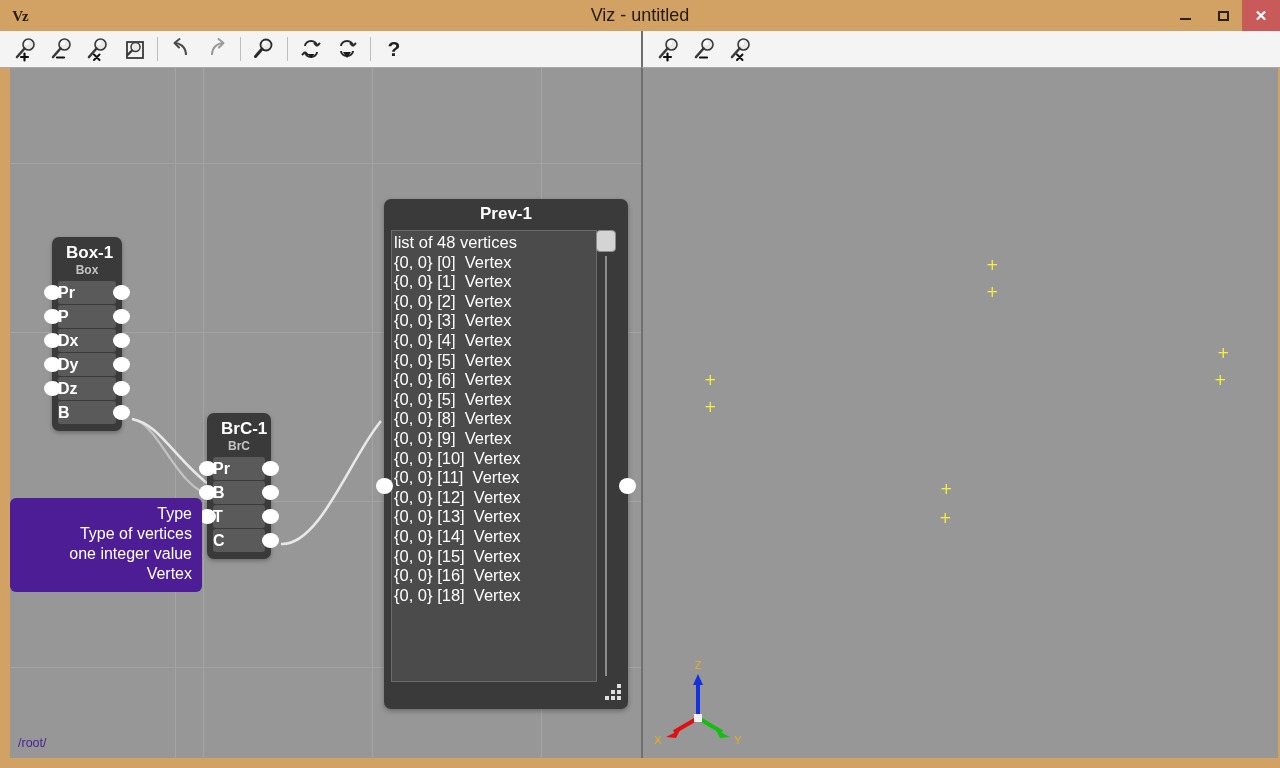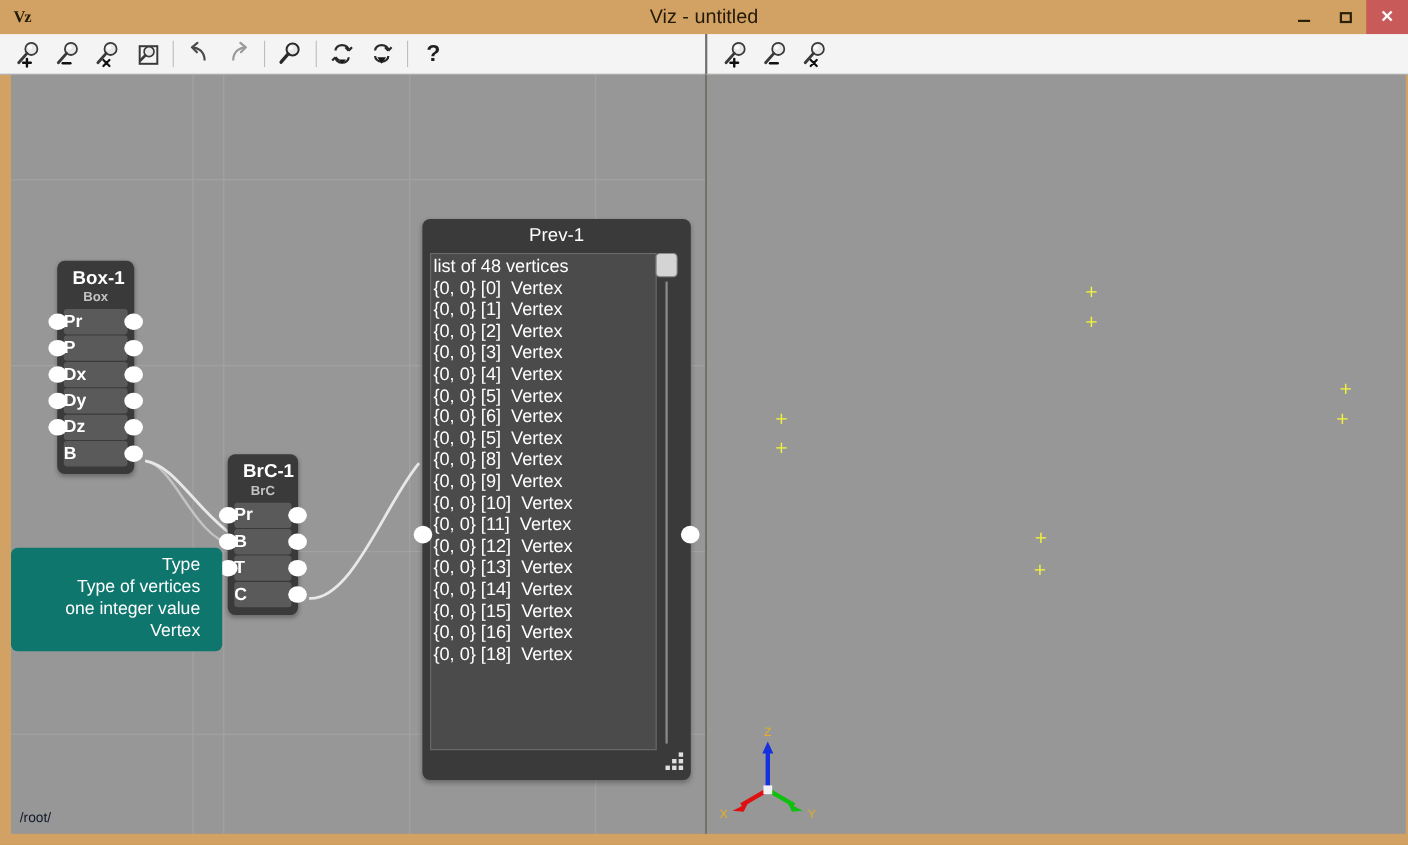--- a/index.html
+++ b/index.html
@@ -89,21 +89,21 @@
     position: absolute; left: 10px; top: 68px;
     width: 631px; height: 690px;
     background: #979797;
     overflow: hidden;
   }
   .gridline-v { position: absolute; top: 0; bottom: 0; width: 1px; background: #a4a4a4; }
   .gridline-h { position: absolute; left: 0; right: 0; height: 1px; background: #a4a4a4; }
 
   #canvas-path-label {
     position: absolute; left: 8px; top: 668px;
-    font-size: 12.5px; color: #0f172a;
+    font-size: 12.5px; color: #4c1d95;
   }
 
   
   .node {
     position: absolute;
     background: #3a3a3a;
     border-radius: 7px;
     box-shadow: 0 2px 4px rgba(0,0,0,0.28);
     padding: 4px 0 6px 0;
     font-weight: bold;
@@ -151,20 +151,21 @@
     left: 374px; top: 131px;
     width: 244px; height: 510px;
     background: #3a3a3a;
     border-radius: 7px;
     box-shadow: 0 2px 5px rgba(0,0,0,0.3);
   }
   #prev1-title {
     color: #ffffff; text-align: center;
     font-size: 17px; line-height: 24px;
     padding-top: 3px;
+    font-weight: bold;
   }
   #prev1-listbox {
     position: absolute; left: 7px; top: 31px;
     width: 206px; height: 452px;
     background: #4b4b4b;
     border: 1px solid #6b6b6b;
     overflow: hidden;
     padding: 2px 0 0 2px;
   }
   .prev-line {
@@ -202,23 +203,23 @@
     width: 18px; height: 18px;
   }
   #prev1-resize i {
     position: absolute; width: 4px; height: 4px; background: #e0e0e0; display: block;
   }
 
   
   #tooltip-box {
     position: absolute; left: 0px; top: 430px;
     width: 192px;
-    background: #0f766e;
+    background: #4c1d95;
     border-radius: 6px;
-    padding: 6px 20px 8px 10px;
+    padding: 6px 10px 8px 10px;
     text-align: right;
   }
   .tooltip-line {
     color: #ffffff; font-size: 16px; line-height: 20px;
     white-space: nowrap;
   }
 
   
   #wires { position: absolute; left: 0; top: 0; width: 631px; height: 690px; pointer-events: none; }
 

